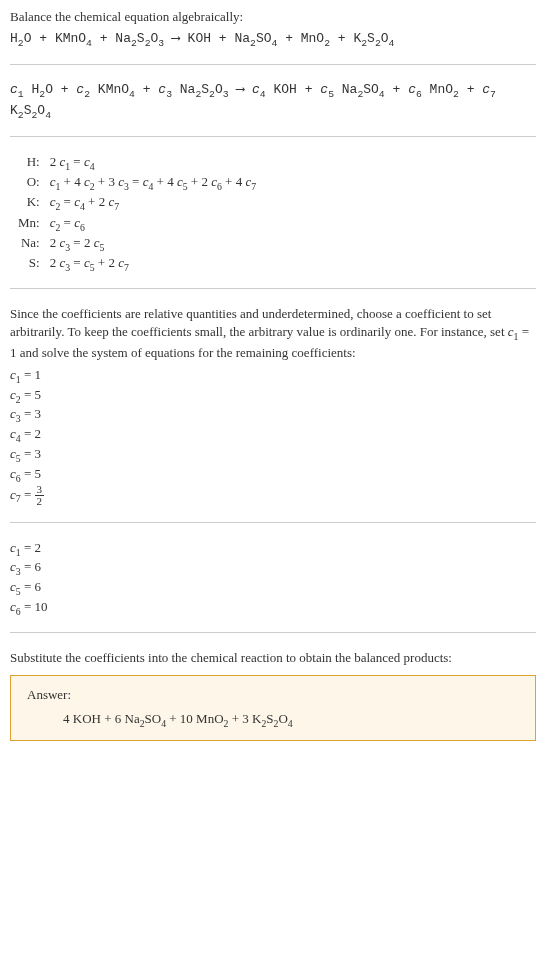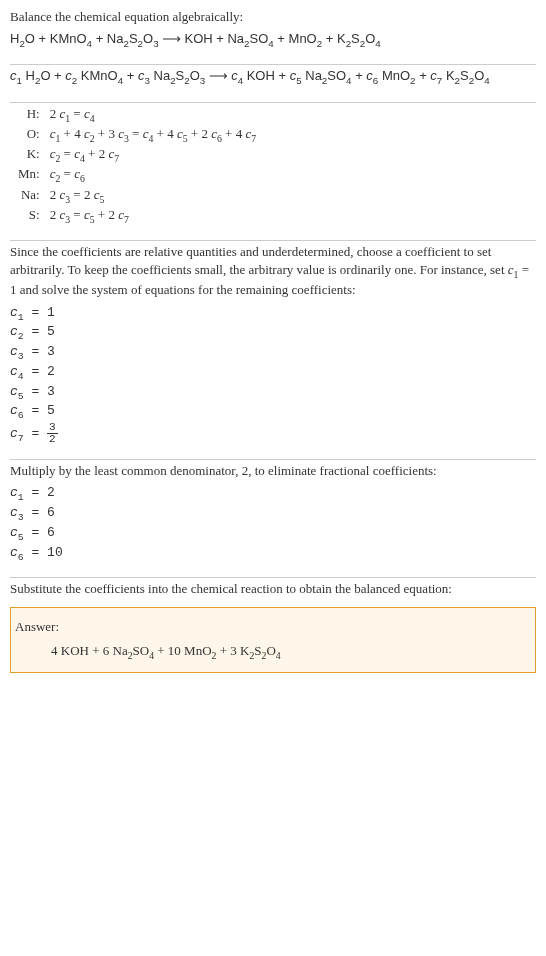--- a/index.html
+++ b/index.html
@@ -12,59 +12,58 @@
       font-size: 13px;
       color: #333;
       background: #fff;
       width: 546px;
       padding: 8px 10px;
       line-height: 1.4;
     }
     .section {
       border-bottom: 1px solid #ccc;
       padding-bottom: 14px;
-      margin-bottom: 2px;
+      margin-bottom: 16px;
     }
     .section:last-of-type {
       border-bottom: none;
     }
     .intro-text {
       margin-bottom: 4px;
     }
     .equation {
-      font-family: Liberation Sans, sans-serif;
+      font-family: Liberation Mono, monospace;
       margin-top: 2px;
     }
     sub {
       font-size: 0.75em;
       vertical-align: sub;
     }
     .atom-table {
       border-collapse: collapse;
       margin-left: 4px;
     }
     .atom-table td {
       padding: 0 4px;
       vertical-align: top;
     }
     .atom-table td.label {
       text-align: right;
       padding-right: 6px;
     }
     .coef-list {
       margin-top: 2px;
-      font-family: Liberation Mono, monospace;
     }
     .coef-list div {
       line-height: 1.35;
     }
     .answer-box {
       border: 1px solid #e0a030;
       background: #fdf6e9;
-      padding: 10px 4px;
+      padding: 10px 16px;
       margin-top: 8px;
     }
     .answer-label {
       margin-bottom: 6px;
     }
     .answer-eq {
       padding-left: 18px;
     }
     .frac {
       display: inline-block;
@@ -142,31 +141,30 @@
     <div><span class="italic">c</span><sub>2</sub><span> = 5</span></div>
     <div><span class="italic">c</span><sub>3</sub><span> = 3</span></div>
     <div><span class="italic">c</span><sub>4</sub><span> = 2</span></div>
     <div><span class="italic">c</span><sub>5</sub><span> = 3</span></div>
     <div><span class="italic">c</span><sub>6</sub><span> = 5</span></div>
     <div><span class="italic">c</span><sub>7</sub><span> = </span><span class="frac"><span class="num">3</span><span class="den">2</span></span></div>
   </div>
 </div>
 
 <div class="section">
-  <div class="intro-text">Multiply by the least common denominator, 2, to eliminate fractional coefficients:</div>
   <div class="coef-list">
     <div><span class="italic">c</span><sub>1</sub><span> = 2</span></div>
     <div><span class="italic">c</span><sub>3</sub><span> = 6</span></div>
     <div><span class="italic">c</span><sub>5</sub><span> = 6</span></div>
     <div><span class="italic">c</span><sub>6</sub><span> = 10</span></div>
   </div>
 </div>
 
 <div>
-  <div class="intro-text">Substitute the coefficients into the chemical reaction to obtain the balanced equation:</div>
+  <div class="intro-text">Substitute the coefficients into the chemical reaction to obtain the balanced products:</div>
   <div class="answer-box">
     <div class="answer-label">Answer:</div>
     <div class="answer-eq">
       <div style="padding-left:18px">
         <span>4 KOH + 6 Na</span><sub>2</sub><span>SO</span><sub>4</sub><span> + 10 MnO</span><sub>2</sub><span> + 3 K</span><sub>2</sub><span>S</span><sub>2</sub><span>O</span><sub>4</sub>
       </div>
     </div>
   </div>
 </div>
 

